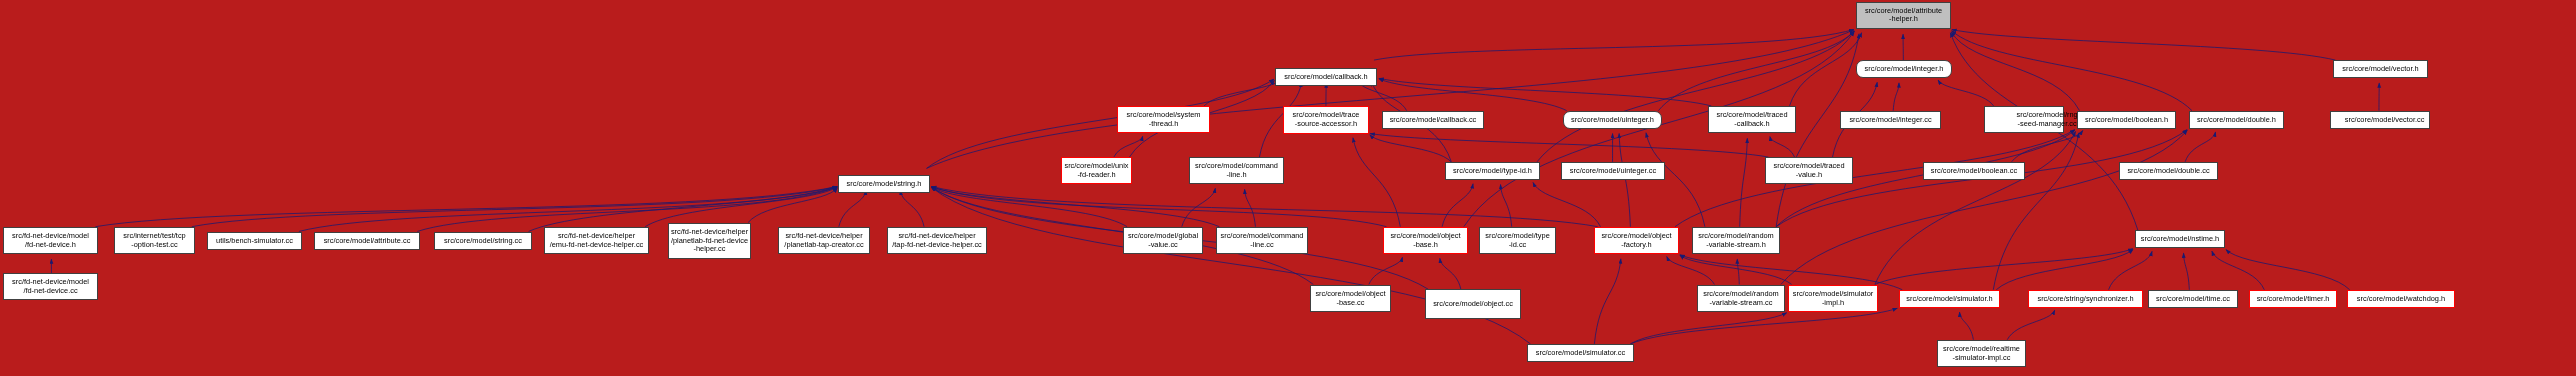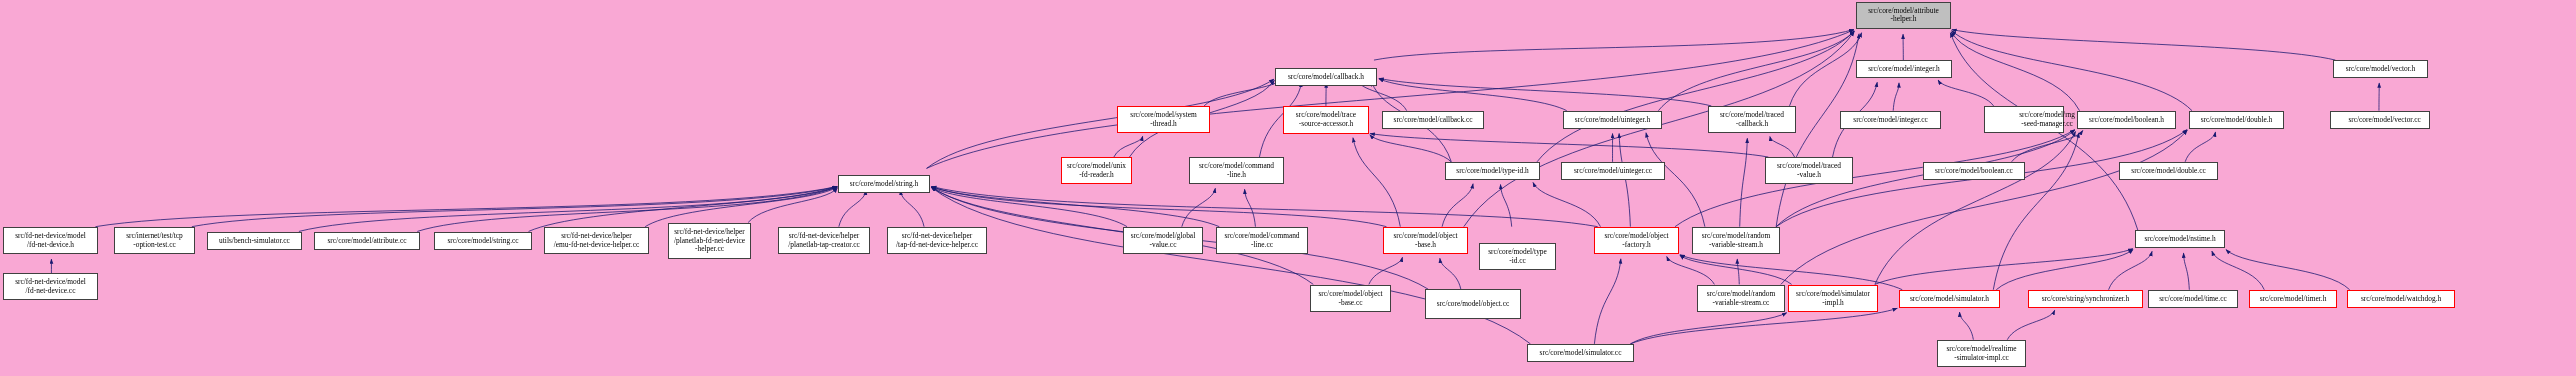--- a/index.html
+++ b/index.html
@@ -1,21 +1,21 @@
 <!DOCTYPE html>
 <html style="font-size:9.5px"><head>
 <meta charset="utf-8">
 <style>
   html,body{margin:0;padding:0;background:#ffffff;}
   #graph{
     position:relative;
     width:2576px;
     height:376px;
-    background:#f9a8d4;
-    font-family:Liberation Serif, serif;
+    background:#b91c1c;
+    font-family:Liberation Sans, sans-serif;
     overflow:hidden;
   }
   #edges{position:absolute;left:0;top:0;width:2576px;height:376px;}
   .node{
     position:absolute;
     box-sizing:border-box;
     display:flex;
     align-items:center;
     justify-content:center;
     text-align:center;
@@ -123,28 +123,28 @@
         <path d="M3315.5,571 C3310.64,541.3 3293.36,541.3 3292.3013155617496,524.6026311234992" marker-end="url(#arrow)"></path>
         <path d="M3372.5,571 C3388.16,541.3 3443.84,541.3 3452.278058587316,521.4825843251142" marker-end="url(#arrow)"></path>
         <path d="M2739,578 C2787.78,548.3 2961.22,548.3 3001.6638832566405,525.6610712329941" marker-end="url(#arrow)"></path>
         <path d="M2739,578 C2821.26,544.45 3113.74,544.45 3187.5747239442994,518.1245992109359" marker-end="url(#arrow)"></path>
       </g>
   </svg>
   <div id="node-layer">
       <div class="node root" style="left: 1856px; top: 1.8px; width: 95px; height: 27px;">src/core/model/attribute
 -helper.h</div>
       <div class="node" style="left: 1275px; top: 60px; width: 102px; height: 18px; margin-top: 8px;">src/core/model/callback.h</div>
-      <div class="node" style="left: 1856px; top: 60px; width: 96px; height: 18px;">src/core/model/integer.h</div>
+      <div class="node" style="left: 1856px; top: 60px; width: 96px; height: 18px; border-radius: 7px;">src/core/model/integer.h</div>
       <div class="node" style="left: 2333px; top: 60px; width: 95px; height: 18px;">src/core/model/vector.h</div>
       <div class="node red" style="left: 1117px; top: 106px; width: 93px; height: 27px;">src/core/model/system
 -thread.h</div>
       <div class="node red" style="left: 1283px; top: 106px; width: 86px; height: 28px;">src/core/model/trace
 -source-accessor.h</div>
       <div class="node" style="left: 1382px; top: 111px; width: 102px; height: 18px;">src/core/model/callback.cc</div>
-      <div class="node" style="left: 1563px; top: 111px; width: 99px; height: 18px;">src/core/model/uinteger.h</div>
+      <div class="node" style="left: 1563px; top: 111px; width: 99px; height: 18px; border-radius: 7px;">src/core/model/uinteger.h</div>
       <div class="node" style="left: 1708px; top: 106px; width: 88px; height: 27px;">src/core/model/traced
 -callback.h</div>
       <div class="node" style="left: 1840px; top: 111px; width: 101px; height: 18px;">src/core/model/integer.cc</div>
       <div class="node" style="left: 1984px; top: 106px; width: 80px; height: 27px; padding-left: 48px;">src/core/model/rng
 -seed-manager.cc</div>
       <div class="node" style="left: 2077px; top: 111px; width: 99px; height: 18px;">src/core/model/boolean.h</div>
       <div class="node" style="left: 2189px; top: 111px; width: 95px; height: 18px;">src/core/model/double.h</div>
       <div class="node" style="left: 2330px; top: 111px; width: 100px; height: 18px; padding-left: 11px;">src/core/model/vector.cc</div>
       <div class="node red" style="left: 1061px; top: 157px; width: 71px; height: 27px;">src/core/model/unix
 -fd-reader.h</div>
@@ -172,21 +172,21 @@
       <div class="node" style="left: 778px; top: 227px; width: 92px; height: 27px;">src/fd-net-device/helper
 /planetlab-tap-creator.cc</div>
       <div class="node" style="left: 887px; top: 227px; width: 100px; height: 27px;">src/fd-net-device/helper
 /tap-fd-net-device-helper.cc</div>
       <div class="node" style="left: 1123px; top: 227px; width: 80px; height: 27px;">src/core/model/global
 -value.cc</div>
       <div class="node" style="left: 1216px; top: 227px; width: 92px; height: 27px;">src/core/model/command
 -line.cc</div>
       <div class="node red" style="left: 1383px; top: 227px; width: 85px; height: 27px;">src/core/model/object
 -base.h</div>
-      <div class="node" style="left: 1479px; top: 243px; width: 77px; height: 27px;">src/core/model/type
+      <div class="node" style="left: 1479px; top: 227px; width: 77px; height: 27px;">src/core/model/type
 -id.cc</div>
       <div class="node red" style="left: 1594px; top: 227px; width: 85px; height: 27px;">src/core/model/object
 -factory.h</div>
       <div class="node" style="left: 1692px; top: 227px; width: 88px; height: 27px;">src/core/model/random
 -variable-stream.h</div>
       <div class="node" style="left: 2135px; top: 230px; width: 90px; height: 18px;">src/core/model/nstime.h</div>
       <div class="node" style="left: 1310px; top: 285px; width: 81px; height: 27px;">src/core/model/object
 -base.cc</div>
       <div class="node" style="left: 1425px; top: 289px; width: 96px; height: 30px; text-align: right;">src/core/model/object.cc</div>
       <div class="node" style="left: 1697px; top: 285px; width: 88px; height: 27px;">src/core/model/random

